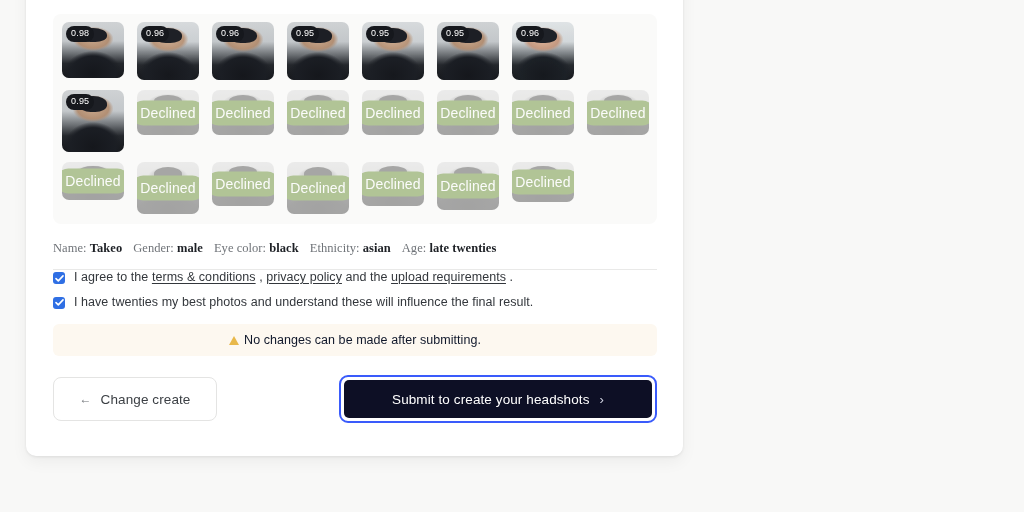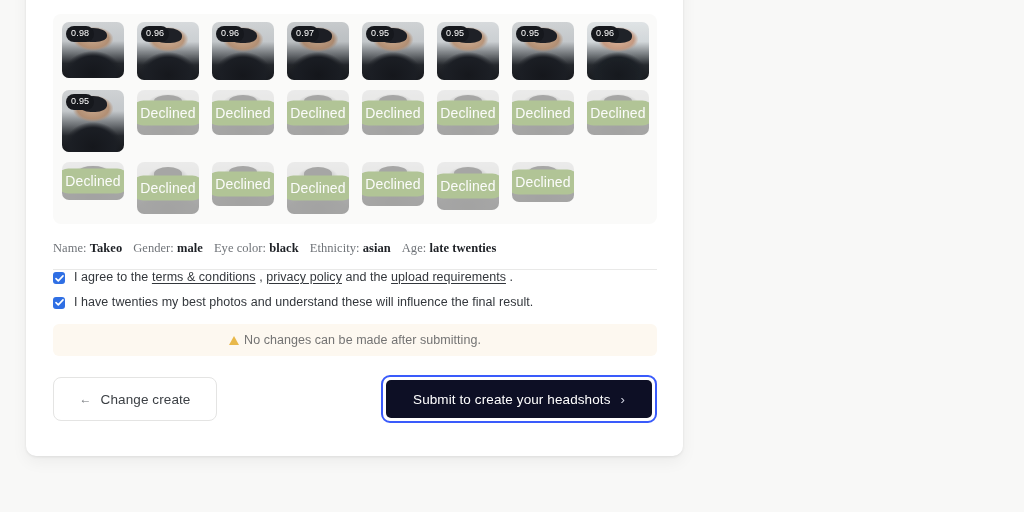--- a/index.html
+++ b/index.html
@@ -168,21 +168,21 @@
   
   .warning {
     margin-top: 14px;
     width: 604px;
     box-sizing: border-box;
     background: #fdf8f0;
     border-radius: 6px;
     padding: 9px 10px;
     text-align: center;
     font-size: 12.5px;
-    color: #737373;
+    color: #0f172a;
     letter-spacing: .05px;
   }
   .warn-tri {
     display: inline-block;
     width: 0; height: 0;
     border-left: 5px solid transparent;
     border-right: 5px solid transparent;
     border-bottom: 9px solid #e8b84a;
     margin-right: 5px;
     position: relative;
@@ -217,21 +217,21 @@
   .btn-arrow-left { font-size: 12px; color: #6d7176; }
 
   .btn-primary-wrap {
     padding: 3px;
     border: 2px solid #3a5bfb;
     border-radius: 9px;
     background: #ffffff;
     box-sizing: border-box;
   }
   .btn-primary {
-    width: 266px;
+    width: 308px;
     height: 38px;
     background: #0d0f25;
     border-radius: 5px;
     display: flex;
     align-items: center;
     justify-content: center;
     gap: 10px;
     font-size: 13.5px;
     color: #ffffff;
     cursor: pointer;
@@ -253,24 +253,20 @@
               <div class="photo variant-a"></div>
               <div class="score-badge">0.98</div>
             </div>
             <div class="tile accepted" style="height: 58px;">
               <div class="photo variant-b"></div>
               <div class="score-badge">0.96</div>
             </div>
             <div class="tile accepted" style="height: 58px;">
               <div class="photo variant-a"></div>
               <div class="score-badge">0.96</div>
-            </div>
-            <div class="tile accepted" style="height: 58px;">
-              <div class="photo variant-c"></div>
-              <div class="score-badge">0.97</div>
             </div>
             <div class="tile accepted" style="height: 58px;">
               <div class="photo variant-a"></div>
               <div class="score-badge">0.95</div>
             </div>
             <div class="tile accepted" style="height: 58px;">
               <div class="photo variant-b"></div>
               <div class="score-badge">0.95</div>
             </div>
             <div class="tile accepted" style="height: 58px;">

